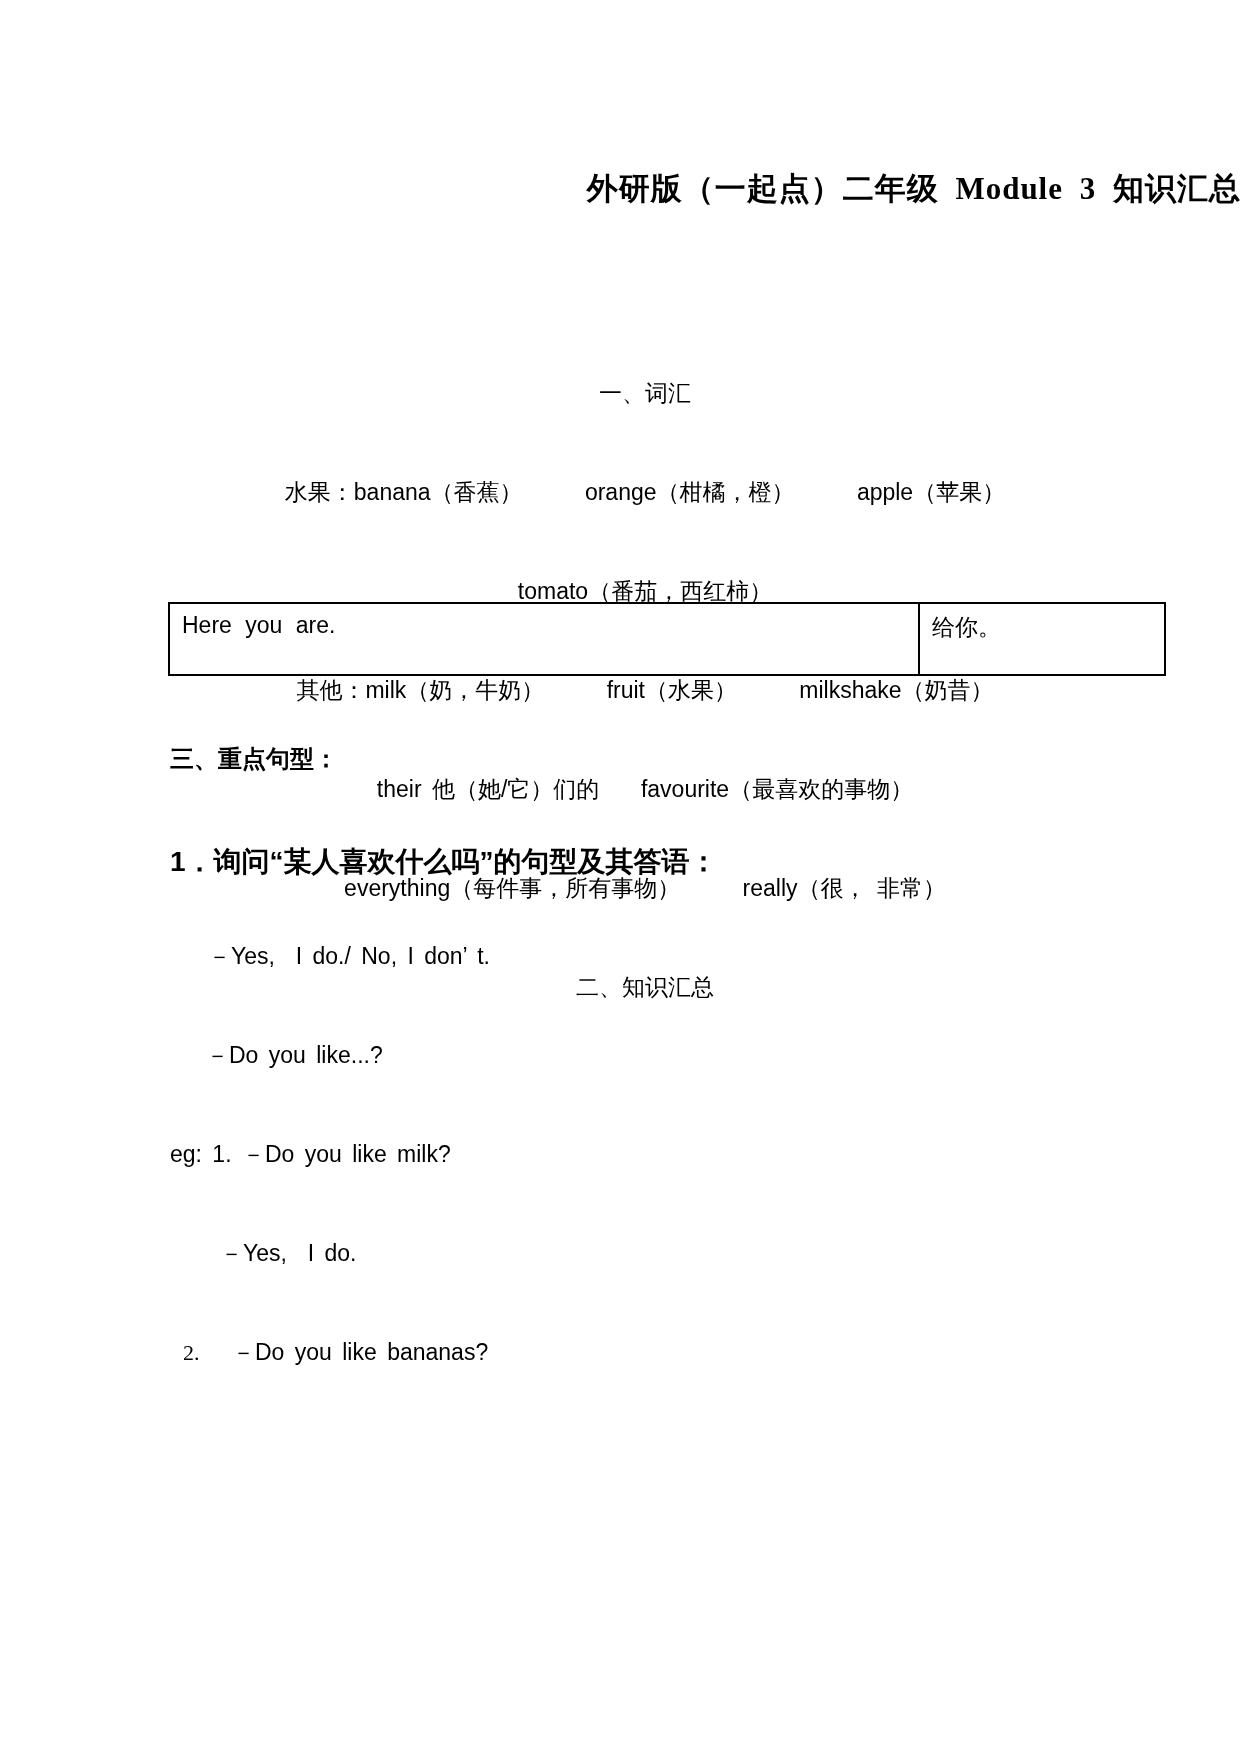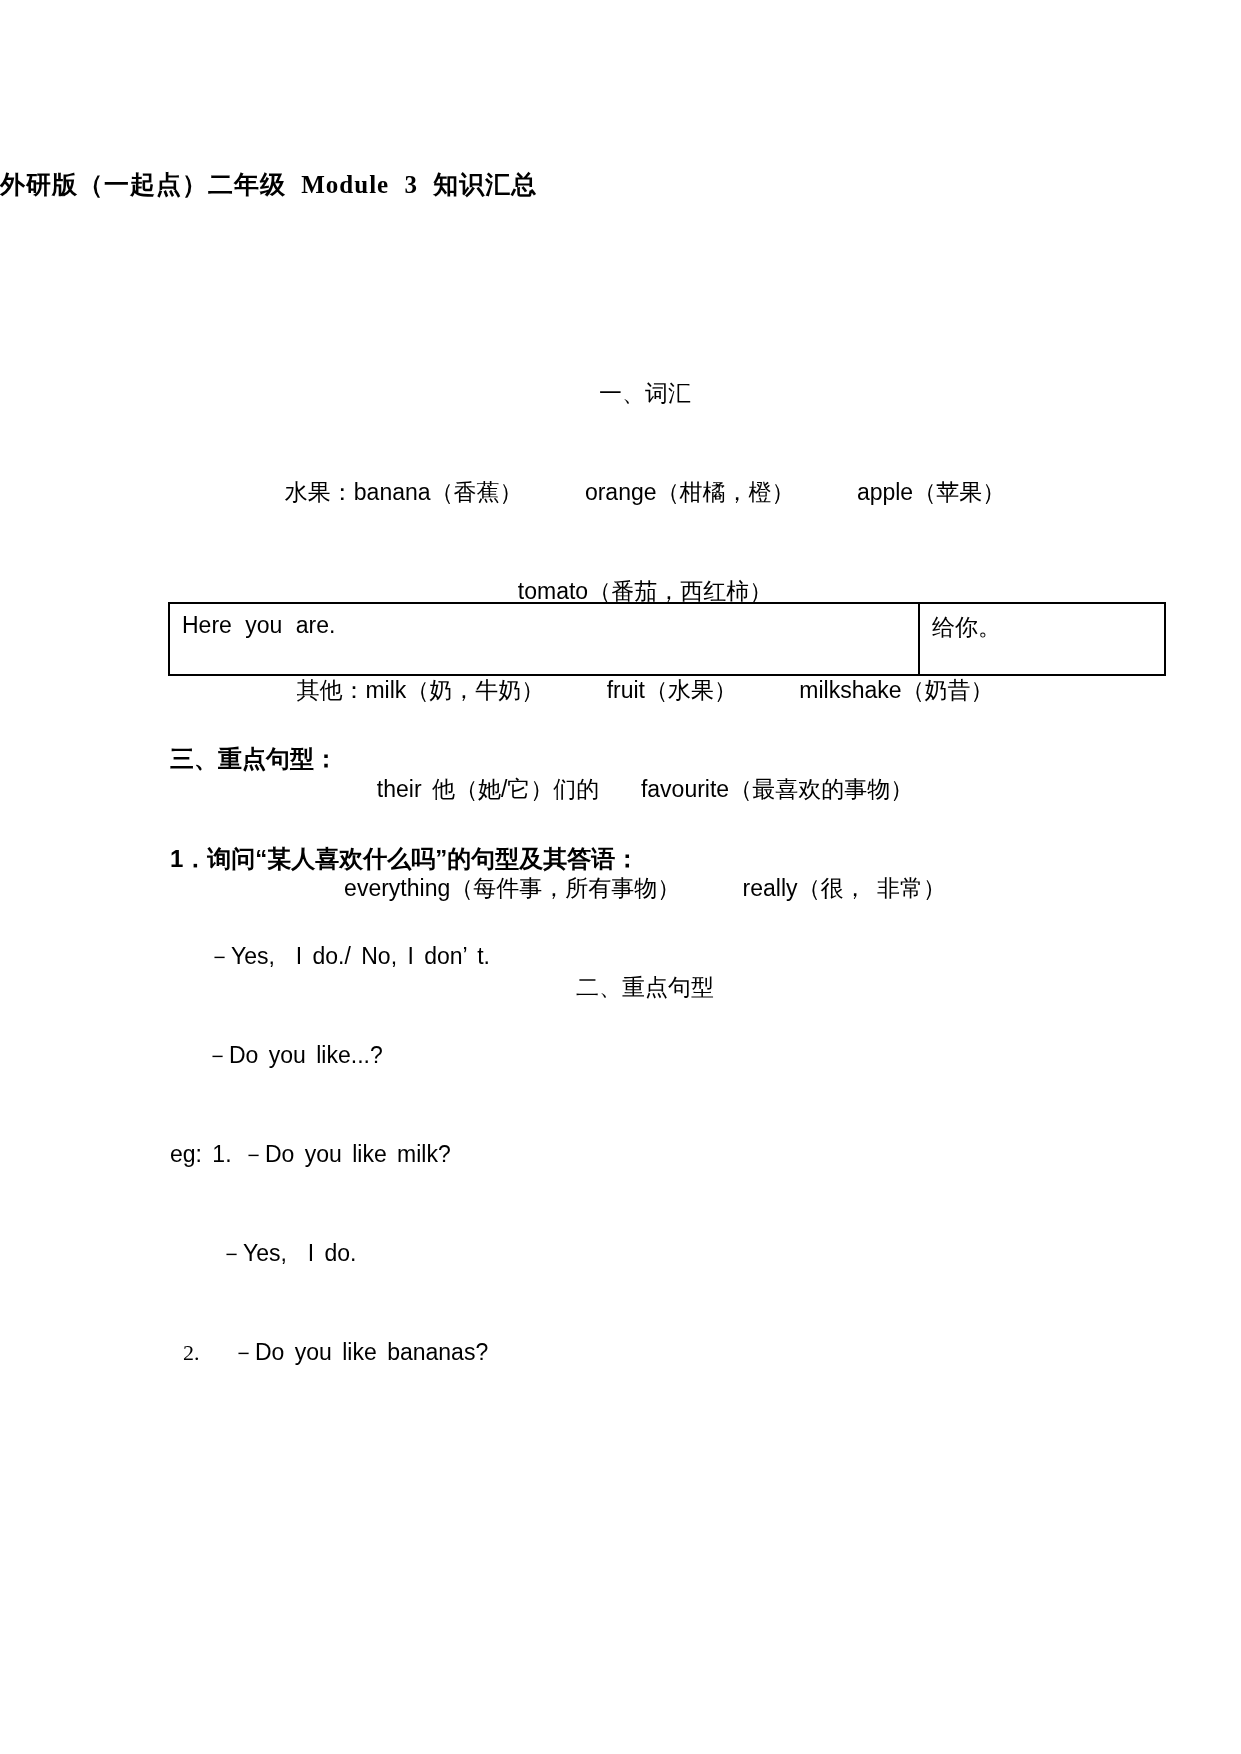--- a/index.html
+++ b/index.html
@@ -10,24 +10,24 @@
     background: #ffffff;
     color: #000000;
     font-family: "Liberation Sans", sans-serif;
     overflow: hidden;
   }
   .doc-title {
     position: absolute;
     top: 168px;
     left: 0;
     width: 100%;
-    text-align: left;
+    text-align: right;
     font-family: "Liberation Serif", serif;
     font-weight: bold;
-    font-size: 25px;
+    font-size: 31px;
     letter-spacing: 1px;
     word-spacing: 8px;
     white-space: pre-wrap;
   }
   .vocab-block {
     position: absolute;
     left: 170px;
     top: 311px;
     width: 950px;
     font-size: 23px;
@@ -61,21 +61,21 @@
     left: 170px;
     top: 743px;
     font-size: 24px;
     font-weight: bold;
     white-space: pre-wrap;
   }
   .pattern1-heading {
     position: absolute;
     left: 170px;
     top: 843px;
-    font-size: 24px;
+    font-size: 28px;
     font-weight: bold;
     white-space: pre-wrap;
   }
   .pattern1-lines {
     position: absolute;
     left: 170px;
     top: 874px;
     width: 950px;
     font-size: 23px;
     line-height: 33px;
@@ -103,21 +103,21 @@
 
   <div class="doc-title">外研版（一起点）二年级 Module 3 知识汇总</div>
 
   <div class="vocab-block">
     <div class="vocab-line">一、词汇</div>
     <div class="vocab-line">水果：banana（香蕉）      orange（柑橘，橙）      apple（苹果）</div>
     <div class="vocab-line">tomato（番茄，西红柿）</div>
     <div class="vocab-line">其他：milk（奶，牛奶）      fruit（水果）      milkshake（奶昔）</div>
     <div class="vocab-line">their 他（她/它）们的    favourite（最喜欢的事物）</div>
     <div class="vocab-line">everything（每件事，所有事物）      really（很， 非常）</div>
-    <div class="vocab-line">二、重点句型</div>
+    <div class="vocab-line">二、知识汇总</div>
   </div>
 
   <table class="expr-table">
     <tbody>
         <tr>
       <td class="col-en">Here you are.</td>
       <td class="col-zh">给你。</td>
     </tr>
   </tbody>
     </table>

